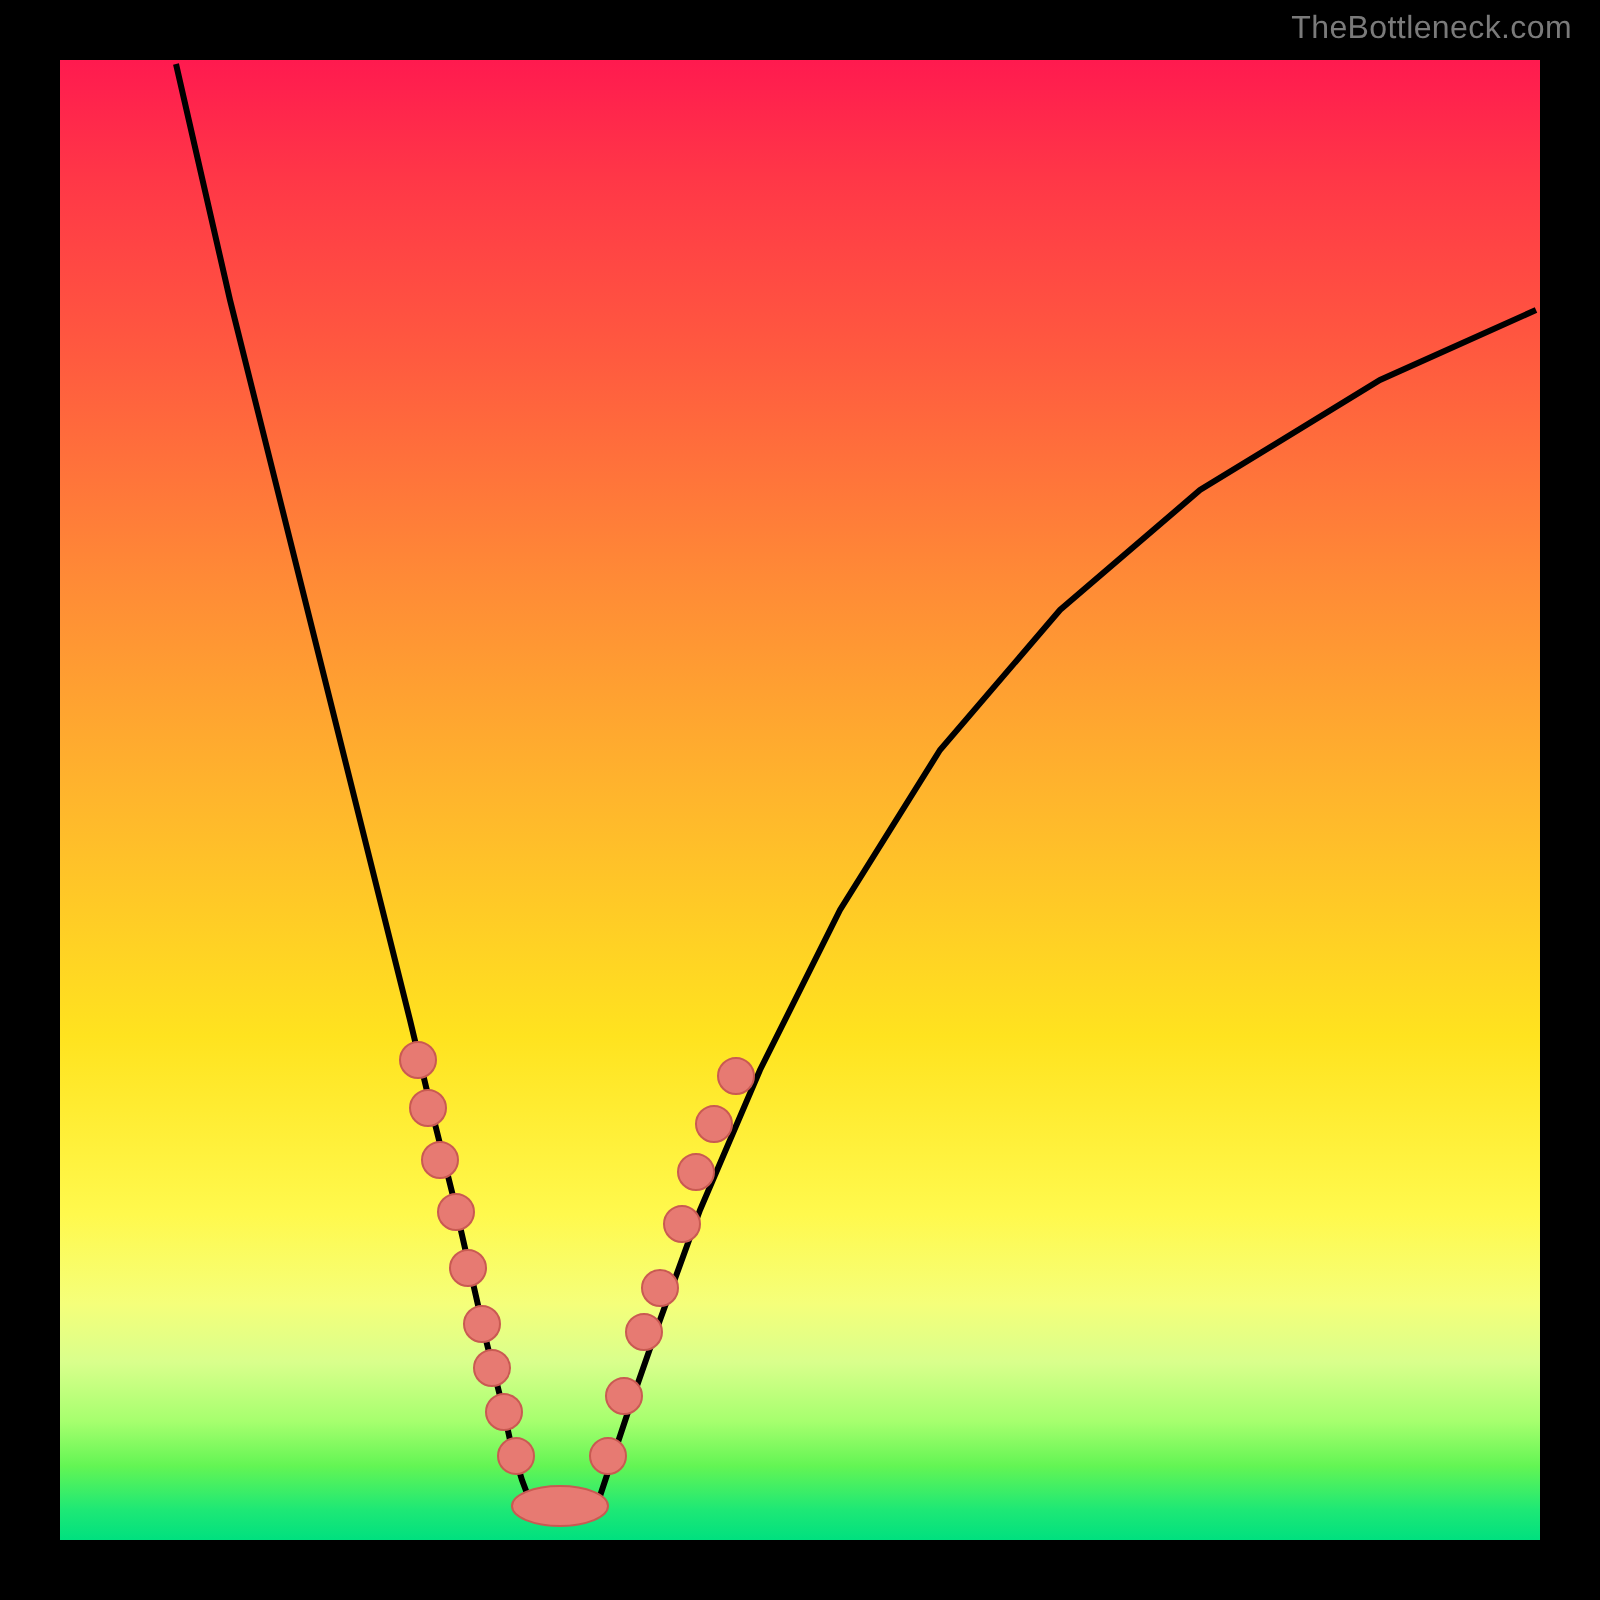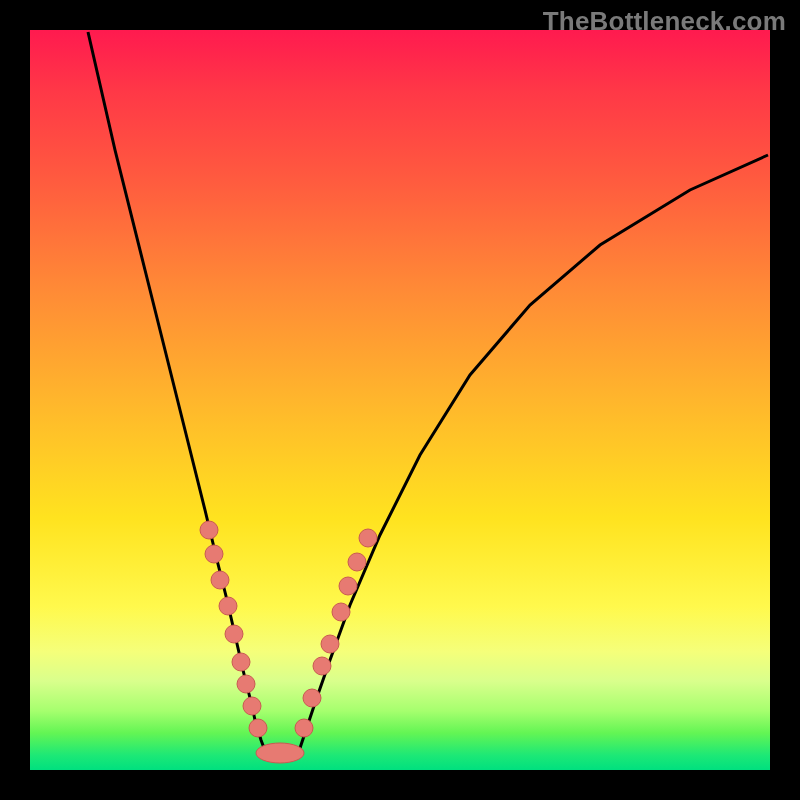--- a/index.html
+++ b/index.html
@@ -32,23 +32,23 @@
       #63f554 95%,
       #1de876 98%,
       #00e07f 100%
     );
   }
   .watermark {
     position: absolute;
     top: 6px;
     right: 14px;
     color: #7a7a7a;
-    font-size: 26px;
+    font-size: 16px;
     letter-spacing: 0.2px;
-    font-weight: 700;
+    font-weight: 400;
     text-align: center;
   }
   svg.curve {
     position: absolute;
     left: 0;
     top: 0;
     width: 740px;
     height: 740px;
   }
   .curve path.main {

